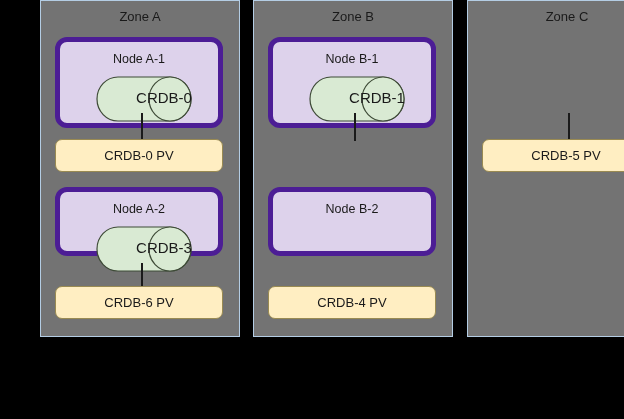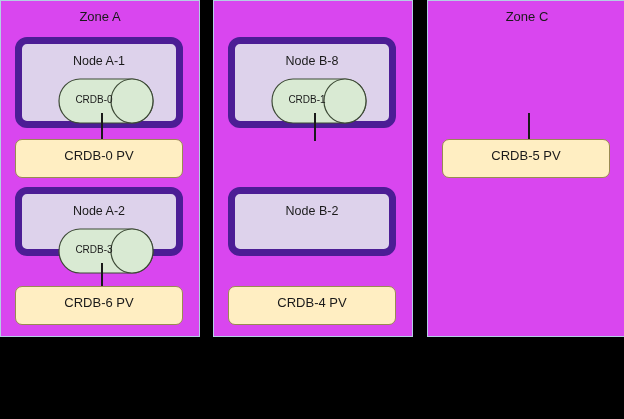--- a/index.html
+++ b/index.html
@@ -21,23 +21,24 @@
     width: 624px;
     height: 419px;
     background: #000000;
   }
 
   
   .zone {
     position: absolute;
     top: 0;
     height: 337px;
-    background: #d946ef;
+    background: #737373;
     border: 1px solid #b4cde4;
     box-sizing: border-box;
+    margin-left: 40px;
   }
   .zone-a { left: 0px;   width: 200px; }
   .zone-b { left: 213px; width: 200px; }
   .zone-c { left: 427px; width: 200px; }
 
   .zone-title {
     position: absolute;
     top: 8px;
     left: 0;
     width: 100%;
@@ -47,21 +48,21 @@
     line-height: 16px;
     white-space: nowrap;
   }
 
   
   .node {
     position: absolute;
     left: 14px;
     width: 168px;
     background: #ddd2eb;
-    border: 7px solid #4c1d95;
+    border: 5px solid #4c1d95;
     border-radius: 12px;
     box-sizing: border-box;
   }
   .node-row1 { top: 36px; height: 91px; }
   .node-row2 { top: 186px; height: 69px; }
 
   .node-title {
     position: absolute;
     top: 9px;
     left: 0;
@@ -81,41 +82,42 @@
     width: 96px;
     height: 46px;
   }
   .cylinder svg { display: block; }
   .cylinder-label {
     position: absolute;
     left: 0;
     top: 16px;
     width: 72px;
     text-align: center;
-    font-size: 10px;
+    font-size: 15px;
     color: #1a1a1a;
     line-height: 12px;
     white-space: nowrap;
+    padding-left: 32px;
   }
 
   
   .connector {
     position: absolute;
     width: 2px;
     background: #1a1a1a;
   }
   .conn-row1 { left: 100px; top: 112px; height: 28px; }
   .conn-row2 { left: 100px; top: 262px; height: 28px; }
 
   
   .pv {
     position: absolute;
     left: 14px;
     width: 168px;
-    height: 39px;
+    height: 33px;
     background: #ffeec2;
     border: 1px solid #998a52;
     border-radius: 7px;
     box-sizing: border-box;
   }
   .pv-row1 { top: 138px; }
   .pv-row2 { top: 285px; }
 
   .pv-label {
     position: absolute;
@@ -162,23 +164,24 @@
         <div class="cylinder-label">CRDB-3</div>
       </div>
     </div>
     <div class="connector conn-row2"></div>
     <div class="pv pv-row2">
       <div class="pv-label">CRDB-6 PV</div>
     </div>
   </div>
 
   <div class="zone zone-b">
+    <div class="zone-title">Zone B</div>
 
     <div class="node node-row1">
-      <div class="node-title">Node B-8</div>
+      <div class="node-title">Node B-1</div>
       <div class="cylinder">
         <svg width="96" height="46" viewBox="0 0 96 46" xmlns="http://www.w3.org/2000/svg">
           <path d="M 22 1 L 74 1 A 21 22 0 0 1 74 45 L 22 45 A 21 22 0 0 1 22 1 Z" fill="#d9ead3" stroke="#3d4a36" stroke-width="1.2"></path>
           <ellipse cx="74" cy="23" rx="21" ry="22" fill="#d9ead3" stroke="#3d4a36" stroke-width="1.2"></ellipse>
         </svg>
         <div class="cylinder-label">CRDB-1</div>
       </div>
     </div>
     <div class="connector conn-row1"></div>
 

